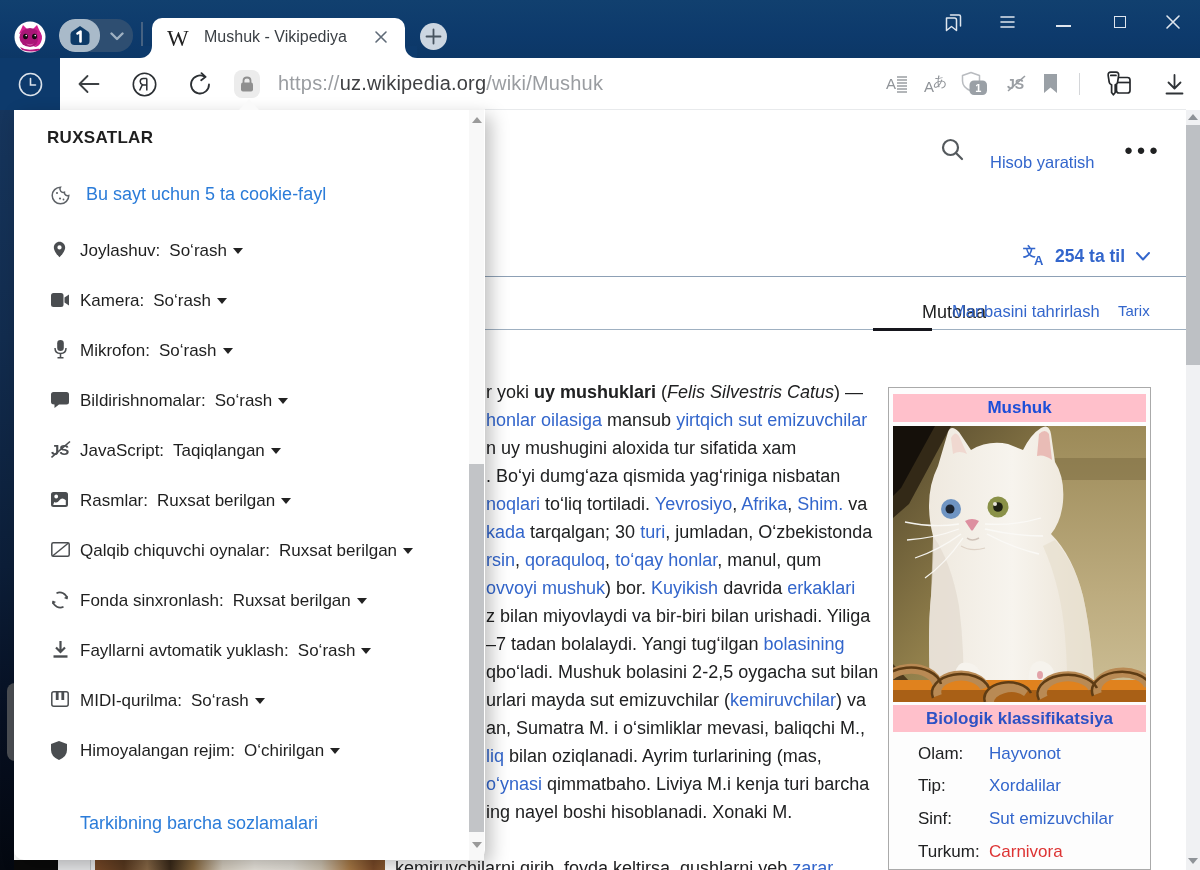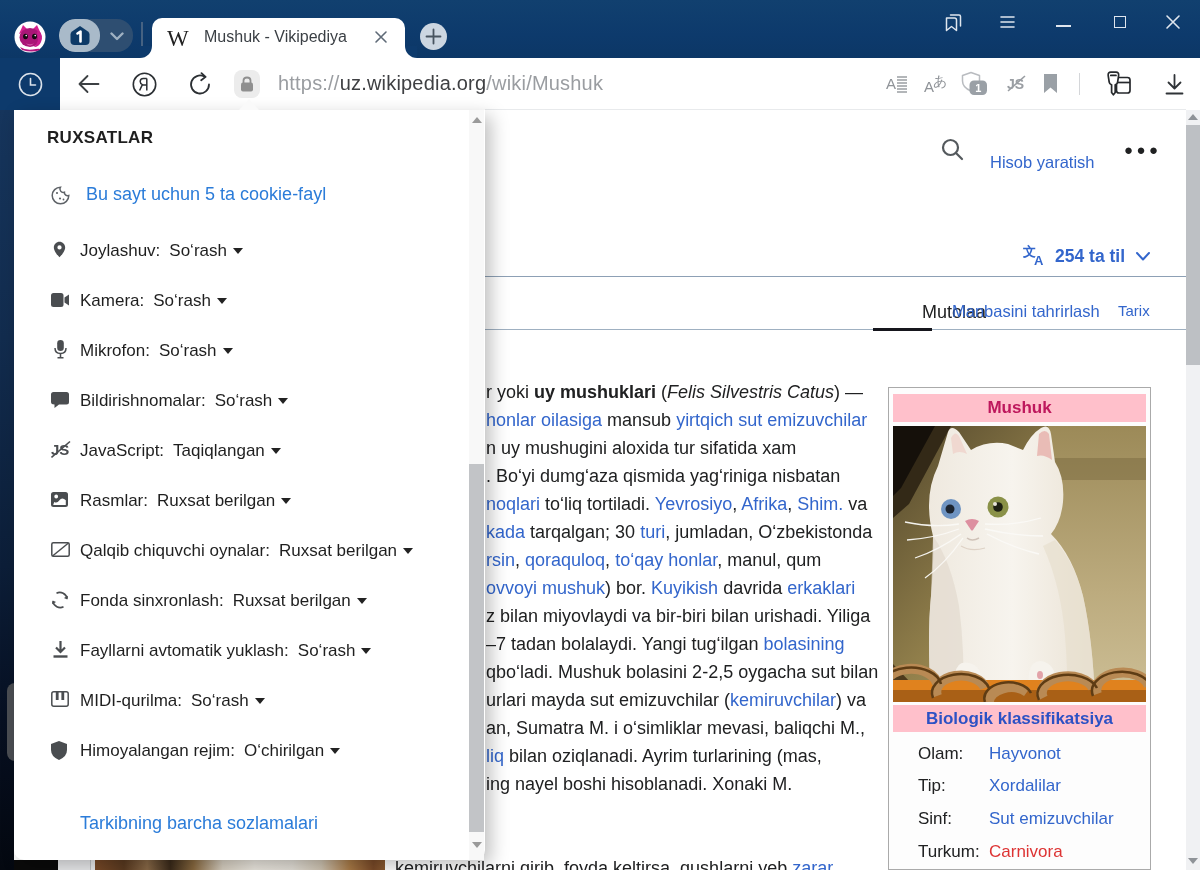--- a/index.html
+++ b/index.html
@@ -219,36 +219,37 @@
 <div><a class="wlink">noqlari</a> to‘liq tortiladi. <a class="wlink">Yevrosiyo</a>, <a class="wlink">Afrika</a>, <a class="wlink">Shim.</a> va</div>
 <div><a class="wlink">kada</a> tarqalgan; 30 <a class="wlink">turi</a>, jumladan, O‘zbekistonda</div>
 <div><a class="wlink">rsin</a>, <a class="wlink">qoraquloq</a>, <a class="wlink">to‘qay honlar</a>, manul, qum</div>
 <div><a class="wlink">ovvoyi mushuk</a>) bor. <a class="wlink">Kuyikish</a> davrida <a class="wlink">erkaklari</a></div>
 <div>z bilan miyovlaydi va bir-biri bilan urishadi. Yiliga</div>
 <div>–7 tadan bolalaydi. Yangi tug‘ilgan <a class="wlink">bolasining</a></div>
 <div>qbo‘ladi. Mushuk bolasini 2-2,5 oygacha sut bilan</div>
 <div>urlari mayda sut emizuvchilar (<a class="wlink">kemiruvchilar</a>) va</div>
 <div>an, Sumatra M. i o‘simliklar mevasi, baliqchi M.,</div>
 <div><a class="wlink">liq</a> bilan oziqlanadi. Ayrim turlarining (mas,</div>
+<div><a class="wlink">o‘ynasi</a> qimmatbaho. Liviya M.i kenja turi barcha</div>
 <div>ing nayel boshi hisoblanadi. Xonaki M.</div>
 </div>
 <div class="abs" style="left:395px;top:858px;font-size:18px;color:#202122;white-space:nowrap;">kemiruvchilarni qirib, foyda keltirsa, qushlarni yeb <a class="wlink">zarar</a></div>
 
 <div class="abs" style="left:14px;top:860px;width:44px;height:10px;background:#0a0a0a"></div>
 <div class="abs" style="left:58px;top:860px;width:37px;height:10px;background:#eaebed"></div>
 <div class="abs" style="left:90px;top:860px;width:1px;height:10px;background:#c0c2c5"></div>
 <div class="abs" style="left:95px;top:858px;width:290px;height:12px;background:linear-gradient(90deg,#7a4a28 0%,#5a3a20 10%,#8a6a48 18%,#3a2a1a 26%,#8a6a40 34%,#d8d0c2 44%,#ece8e0 55%,#e4e0d8 68%,#cfc4b2 78%,#a97a46 88%,#7a4a28 96%,#8a5a30 100%)"></div>
 
 <div id="pgsb" class="abs"></div>
 <div id="pgthumb" class="abs"></div>
 <div class="abs arr-up" style="left:1188px;top:114px;border-bottom-color:#8f9398"></div>
 <div class="abs arr-dn" style="left:1188px;top:858px;border-top-color:#8f9398"></div>
 
 <div id="infobox" class="abs">
- <div class="pinkhdr" style="top:6px;height:28px;line-height:28px;color:#be185d;">Mushuk</div>
+ <div class="pinkhdr" style="top:6px;height:28px;line-height:28px;color:#1d4ed8;">Mushuk</div>
  <svg style="position:absolute;left:4px;top:38px" width="253" height="276" viewBox="0 0 253 276">
   <defs>
    <linearGradient id="bgph" x1="0" y1="0" x2="1" y2="0.9">
     <stop offset="0" stop-color="#54482c"></stop>
           <stop offset="0.5" stop-color="#93814c"></stop>
           <stop offset="1" stop-color="#bcab7e"></stop>
    </linearGradient>
    <linearGradient id="bgph2" x1="0" y1="0" x2="0" y2="1">
     <stop offset="0" stop-color="#9c8a58"></stop>
           <stop offset="0.6" stop-color="#bcab7e"></stop>

